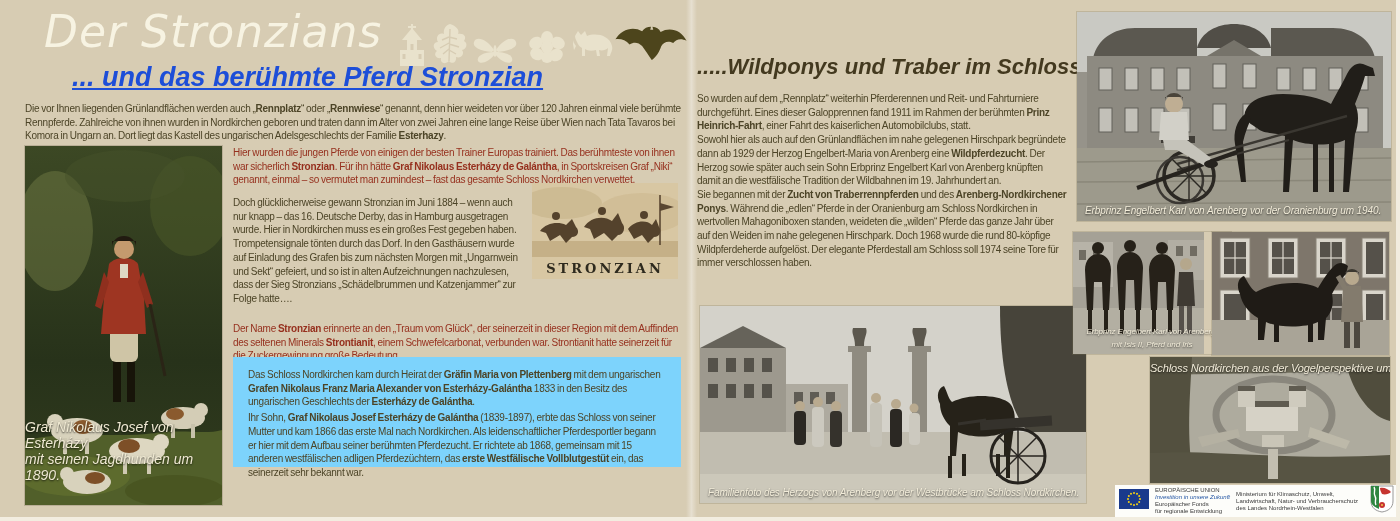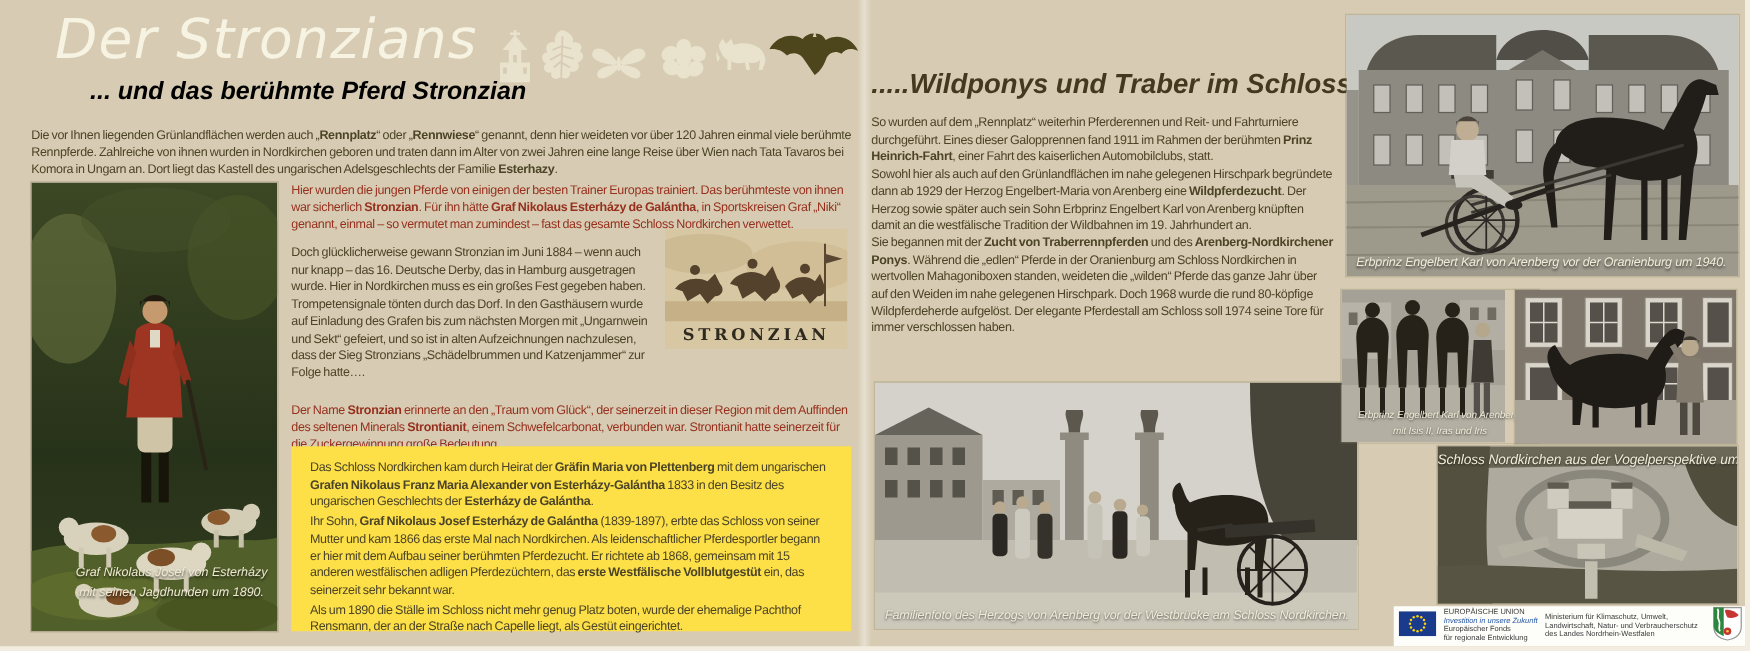--- a/index.html
+++ b/index.html
@@ -5,54 +5,54 @@
   html,body{margin:0;padding:0;background:#ffffff;}
   .poster{position:relative;width:1400px;height:521px;background:#d7ccb3;overflow:hidden;
           font-family:"Liberation Sans",sans-serif;color:#4c4427;}
   .seam{position:absolute;left:686px;top:0;width:11px;height:521px;
         background:linear-gradient(90deg,rgba(255,255,255,0),rgba(255,255,255,.38),rgba(255,255,255,0));}
   .edge-b{position:absolute;left:0;bottom:0;width:1400px;height:4px;background:#f2ede0;}
   .edge-r{position:absolute;right:0;top:0;width:4px;height:521px;background:#f2ede0;}
 
   .title{position:absolute;left:44px;top:6px;font-size:44px;font-style:italic;color:#f7f3e2;
          letter-spacing:1px;font-family:"DejaVu Sans",sans-serif;}
-  .subtitle{position:absolute;left:72px;top:62px;font-size:20px;font-style:italic;font-weight:bold;color:#000000;}
+  .subtitle{position:absolute;left:72px;top:62px;font-size:27px;font-style:italic;font-weight:bold;color:#1d4ed8;text-decoration:underline;}
 
   .body-txt{font-size:10px;line-height:13.7px;letter-spacing:-0.25px;word-spacing:-0.6px;}
   .red{color:#96301e;}
   .olive{color:#4c4427;}
   .body-txt b{font-weight:bold;margin-top:44px;}
 
   .intro{position:absolute;left:25px;top:92px;width:656px;}
   .paraA{position:absolute;left:233px;top:136px;width:448px;}
   .paraB{position:absolute;left:233px;top:186px;width:294px;}
   .paraMin{position:absolute;left:233px;top:312px;width:448px;}
-  .infobox{position:absolute;left:233px;top:357px;width:448px;height:148px;background:#fde047;
+  .infobox{position:absolute;left:233px;top:357px;width:448px;height:110px;background:#7dd3fc;
            box-sizing:border-box;padding:11px 15px 0 15px;}
   .infobox p{margin:0 0 2px 0;}
 
   .stronz-img{position:absolute;left:532px;top:183px;width:146px;height:96px;background:#d8c7a3;overflow:hidden;}
   .stronz-label{position:absolute;left:0;bottom:3px;width:100%;text-align:center;
                 font-family:"DejaVu Serif",serif;font-weight:bold;font-size:13px;letter-spacing:3px;color:#2e2a1e;}
   .stronz-cap{position:absolute;left:305px;top:284px;width:375px;text-align:right;font-style:italic;
               font-size:9.5px;line-height:14px;color:#5a5030;letter-spacing:-0.2px;}
 
   .heading-r{position:absolute;left:697px;top:54px;font-size:22px;font-style:italic;font-weight:bold;color:#43391f;}
   .right-col{position:absolute;left:697px;top:92px;width:370px;}
   .right-col p{margin:0;}
 
   .photo{position:absolute;overflow:hidden;box-shadow:0 0 0 1px rgba(120,110,85,.25);}
   .photo svg{display:block;}
   .photocap{position:absolute;font-style:italic;font-size:10px;color:#f2ecd9;
             text-shadow:0 1px 2px rgba(0,0,0,.65);letter-spacing:-0.1px;white-space:nowrap;}
 
   .painting{position:absolute;left:25px;top:146px;width:197px;height:359px;overflow:hidden;
             box-shadow:0 0 0 1px rgba(120,110,85,.3);}
-  .paint-cap{position:absolute;right:8px;bottom:22px;text-align:center;font-style:italic;
-             font-size:10px;line-height:16px;color:#efe9d2;text-shadow:0 1px 2px rgba(0,0,0,.7);}
+  .paint-cap{position:absolute;right:8px;bottom:22px;text-align:left;font-style:italic;
+             font-size:14px;line-height:16px;color:#efe9d2;text-shadow:0 1px 2px rgba(0,0,0,.7);}
 
   .icon{position:absolute;}
 
   .fund-strip{position:absolute;left:1115px;top:485px;width:283px;height:32px;background:#fdfdfa;
               display:flex;align-items:center;gap:6px;box-sizing:border-box;padding:2px 4px;}
   .fund-txt{font-size:6px;line-height:7px;color:#3a3a3a;letter-spacing:0;}
   .fund-txt .blue{color:#2255a4;font-style:italic;}
   .fund-col{flex:0 0 auto;}
 </style>
 </head>
@@ -210,21 +210,20 @@
       </g>
     </svg>
     <div class="stronz-label">STRONZIAN</div>
   </div>
 
   <p class="body-txt red paraMin">Der Name <b>Stronzian</b> erinnerte an den „Traum vom Glück“, der seinerzeit in dieser Region mit dem Auffinden des seltenen Minerals <b>Strontianit</b>, einem Schwefelcarbonat, verbunden war. Strontianit hatte seinerzeit für die Zuckergewinnung große Bedeutung.</p>
 
   <div class="infobox body-txt olive">
     <p>Das Schloss Nordkirchen kam durch Heirat der <b>Gräfin Maria von Plettenberg</b> mit dem ungarischen <b>Grafen Nikolaus Franz Maria Alexander von Esterházy-Galántha</b> 1833 in den Besitz des ungarischen Geschlechts der <b>Esterházy de Galántha</b>.</p>
     <p>Ihr Sohn, <b>Graf Nikolaus Josef Esterházy de Galántha</b> (1839-1897), erbte das Schloss von seiner Mutter und kam 1866 das erste Mal nach Nordkirchen. Als leidenschaftlicher Pferdesportler begann er hier mit dem Aufbau seiner berühmten Pferdezucht. Er richtete ab 1868, gemeinsam mit 15 anderen westfälischen adligen Pferdezüchtern, das <b>erste Westfälische Vollblutgestüt</b> ein, das seinerzeit sehr bekannt war.</p>
-    <p>Als um 1890 die Ställe im Schloss nicht mehr genug Platz boten, wurde der ehemalige Pachthof Rensmann, der an der Straße nach Capelle liegt, als Gestüt eingerichtet.</p>
   </div>
 
   <div class="heading-r">.....Wildponys und Traber im Schlosspark</div>
   <div class="right-col body-txt olive">
     <p>So wurden auf dem „Rennplatz“ weiterhin Pferderennen und Reit- und Fahrturniere durchgeführt. Eines dieser Galopprennen fand 1911 im Rahmen der berühmten <b>Prinz Heinrich-Fahrt</b>, einer Fahrt des kaiserlichen Automobilclubs, statt.</p>
     <p>Sowohl hier als auch auf den Grünlandflächen im nahe gelegenen Hirschpark begründete dann ab 1929 der Herzog Engelbert-Maria von Arenberg eine <b>Wildpferdezucht</b>. Der Herzog sowie später auch sein Sohn Erbprinz Engelbert Karl von Arenberg knüpften damit an die westfälische Tradition der Wildbahnen im 19. Jahrhundert an.</p>
     <p>Sie begannen mit der <b>Zucht von Traberrennpferden</b> und des <b>Arenberg-Nordkirchener Ponys</b>. Während die „edlen“ Pferde in der Oranienburg am Schloss Nordkirchen in wertvollen Mahagoniboxen standen, weideten die „wilden“ Pferde das ganze Jahr über auf den Weiden im nahe gelegenen Hirschpark. Doch 1968 wurde die rund 80-köpfige Wildpferdeherde aufgelöst. Der elegante Pferdestall am Schloss soll 1974 seine Tore für immer verschlossen haben.</p>
   </div>
 
   <div class="photo" style="left:700px;top:306px;width:386px;height:197px">
@@ -414,21 +413,21 @@
           </g>
       </g>
       <g>
           <circle cx="113" cy="32" r="6" fill="#b5a78c"></circle>
           <path d="M106,40 L120,40 L122,74 L104,74 Z" fill="#3f3a33"></path>
           <rect x="106" y="74" width="5" height="28" fill="#55504a"></rect>
           <rect x="114" y="74" width="5" height="28" fill="#55504a"></rect>
         </g>
     </svg>
     <div class="photocap" style="left:0;bottom:18px;width:100%;text-align:center;font-size:8px">Erbprinz Engelbert Karl von Arenberg,</div>
-    <div class="photocap" style="left:0;bottom:5px;width:100%;text-align:center;font-size:8px">mit Isis II, Iras und Iris</div>
+    <div class="photocap" style="left:0;bottom:5px;width:100%;text-align:center;font-size:8px">mit Isis II, Pferd und Iris</div>
   </div>
 
   <div class="photo" style="left:1212px;top:232px;width:177px;height:123px">
     <svg width="177" height="123" viewBox="0 0 177 123">
       <rect width="177" height="123" fill="#7e766b"></rect>
       <g>
         <g fill="#d9d5cb" stroke="#8a8378" stroke-width="1">
             <rect x="8" y="6" width="30" height="40"></rect>
             <rect x="56" y="6" width="30" height="40"></rect>
             <rect x="104" y="6" width="30" height="40"></rect>

